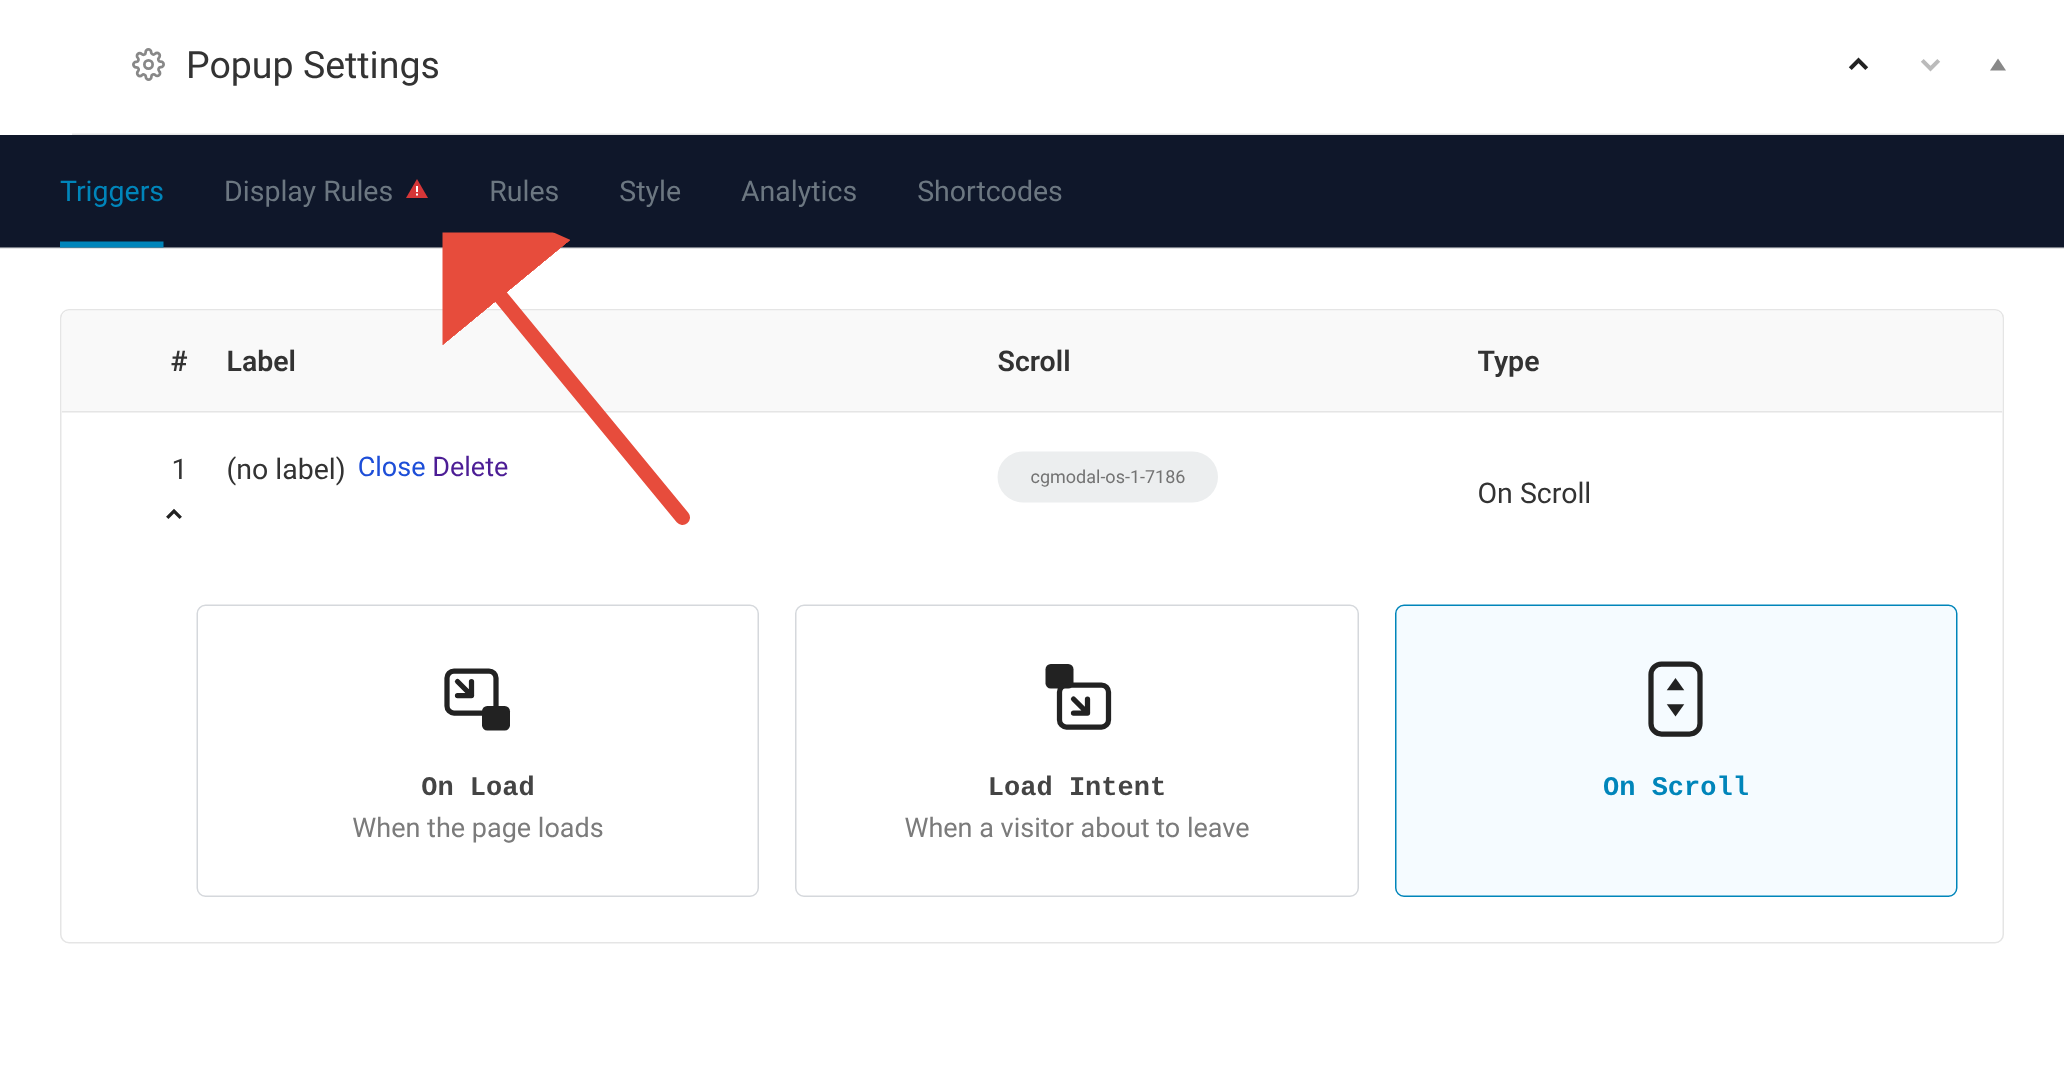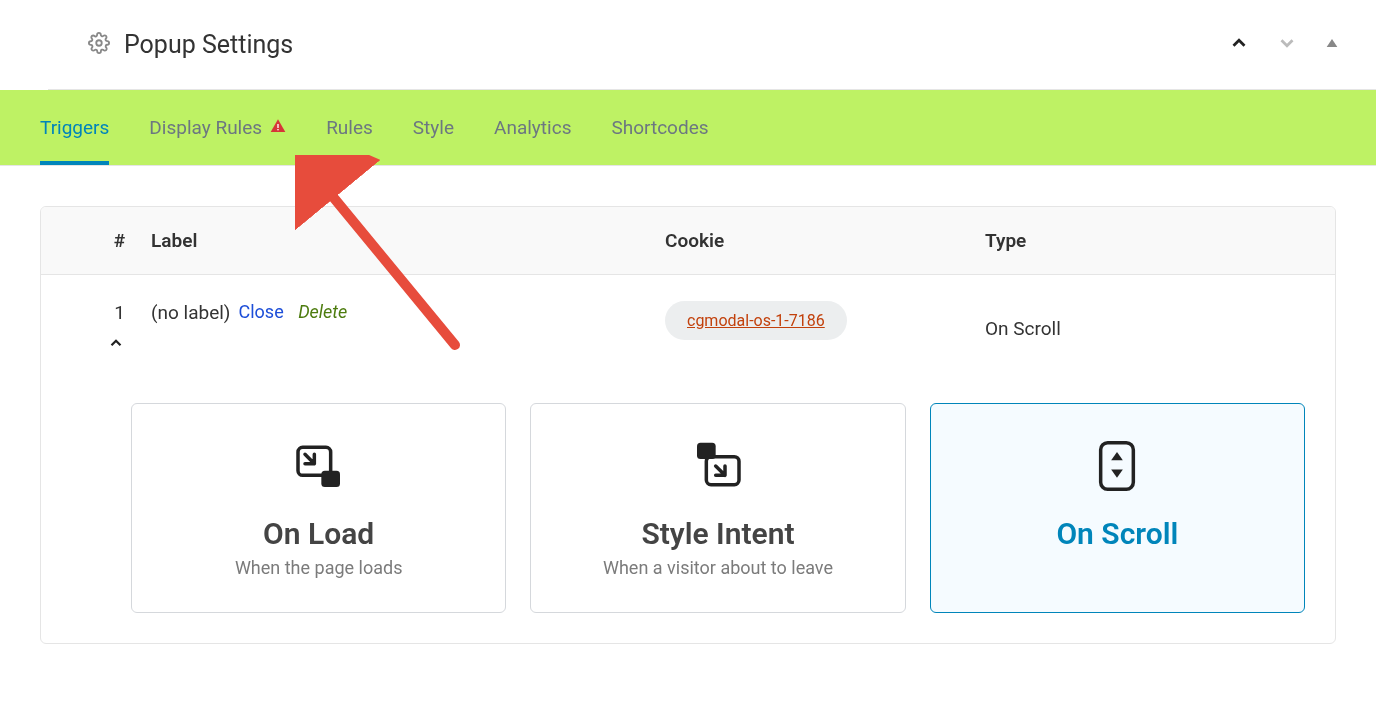--- a/index.html
+++ b/index.html
@@ -32,21 +32,21 @@
     position: absolute;
     right: 36px;
     display: flex;
     gap: 26px;
     align-items: center;
   }
   .tabs {
     display: flex;
     align-items: center;
     padding: 0 40px;
-    background: #bef264;
+    background: #0f172a;
     border-bottom: 1px solid #e5e5e5;
     position: relative;
   }
   .tab {
     padding: 26px 0;
     margin-right: 40px;
     font-size: 19px;
     color: #6c7781;
     cursor: pointer;
     position: relative;
@@ -98,29 +98,28 @@
     align-items: flex-start;
     font-size: 19px;
     color: #333;
   }
   .idx-cell { width: 80px; text-align: right; padding-right: 26px; display:flex; flex-direction:column; align-items:flex-end; gap:10px;}
   .label-cell { flex: 1; display:flex; gap:8px;}
   .cookie-cell { width: 320px; }
   .type-cell { width: 320px; padding-top:16px;}
   .row-actions { font-size: 18px; }
   .row-actions .close-link { color: #1d4ed8; cursor:pointer; }
-  .row-actions .delete-link { color: #4d7c0f; cursor:pointer; margin-left:10px;font-style:italic;}
+  .row-actions .delete-link { color: #4c1d95; cursor:pointer; }
   .pill {
     display:inline-block;
     background: #eceeef;
-    color: #c2410c;
+    color: #737373;
     border-radius: 24px;
     padding: 10px 22px;
-    font-size: 16px;
-    text-decoration: underline;
+    font-size: 12px;
   }
   .cards {
     display: flex;
     gap: 24px;
     padding: 20px 30px 30px 90px;
   }
   .card {
     flex: 1;
     border: 1px solid #d5d8dc;
     border-radius: 6px;
@@ -131,23 +130,24 @@
   }
   .card.selected {
     border: 1.5px solid #0085ba;
     background: #f5fbff;
   }
   .card-icon {
     margin-bottom: 18px;
     display:inline-block;
   }
   .card-title {
-    font-size: 30px;
+    font-size: 18px;
     font-weight: 600;
     margin-bottom: 6px;
+    font-family: Liberation Mono, monospace;
   }
   .card.selected .card-title { color: #0085ba; }
   .card-sub {
     font-size: 18px;
     color: #7b7b7b;
   }
   .arrow-annotation {
     position: absolute;
     left: 295px;
     top: 155px;
@@ -211,21 +211,21 @@
   <div class="tab">
     <span>Shortcodes</span>
   </div>
 </div>
 
 <div class="content">
   <div class="table">
     <div class="thead">
       <div class="col-idx">#</div>
       <div class="col-label">Label</div>
-      <div class="col-cookie">Cookie</div>
+      <div class="col-cookie">Scroll</div>
       <div class="col-type">Type</div>
     </div>
     <div class="trow">
       <div class="idx-cell">
         <span>1</span>
         <span>
           <svg width="18" height="18" viewBox="0 0 24 24" fill="none" stroke="#222" stroke-width="3">
               <polyline points="18 15 12 9 6 15"></polyline>
             </svg>
         </span>
@@ -256,21 +256,21 @@
         <div class="card-sub">When the page loads</div>
       </div>
       <div class="card">
         <span class="card-icon">
           <svg width="56" height="56" viewBox="0 0 48 48">
               <rect x="6" y="4" width="16" height="14" rx="3" fill="#222"></rect>
               <rect x="14" y="16" width="28" height="24" rx="4" fill="none" stroke="#222" stroke-width="3"></rect>
               <path d="M22 24 L30 32 M30 24 L30 32 M22 32 L30 32" fill="none" stroke="#222" stroke-width="3" stroke-linecap="round"></path>
             </svg>
         </span>
-        <div class="card-title">Style Intent</div>
+        <div class="card-title">Load Intent</div>
         <div class="card-sub">When a visitor about to leave</div>
       </div>
       <div class="card selected">
         <span class="card-icon">
           <svg width="46" height="56" viewBox="0 0 36 48">
               <rect x="4" y="4" width="28" height="40" rx="6" fill="none" stroke="#222" stroke-width="3"></rect>
               <polygon points="18,12 13,19 23,19" fill="#222"></polygon>
               <polygon points="18,34 13,27 23,27" fill="#222"></polygon>
             </svg>
         </span>

